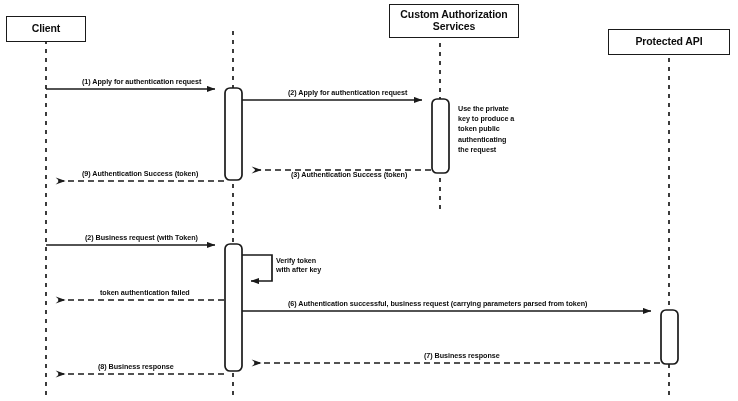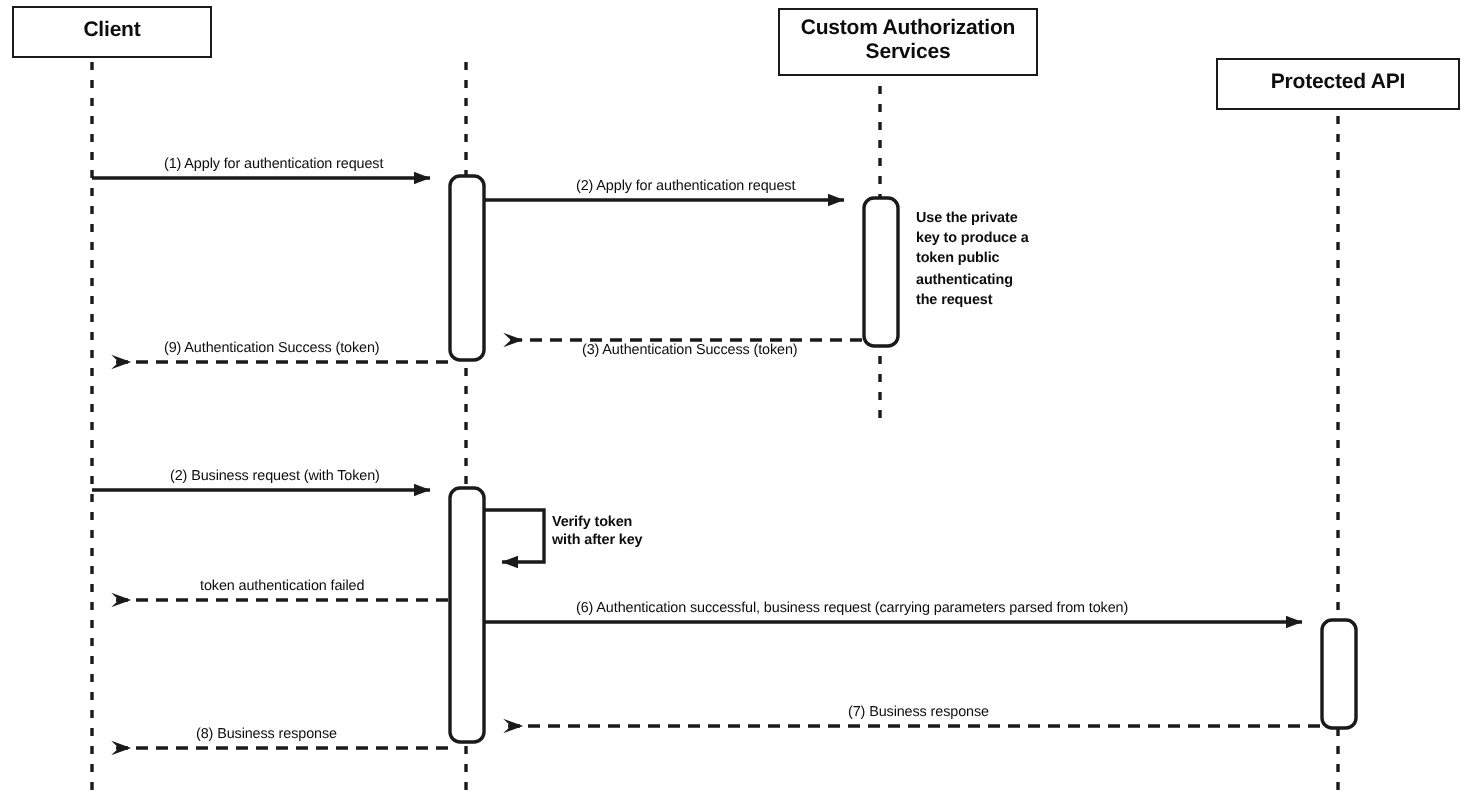--- a/index.html
+++ b/index.html
@@ -41,21 +41,21 @@
     align-items: center;
     justify-content: center;
     text-align: center;
     line-height: 1.12;
     padding: 1px 2px;
   }
   
   .msg-label {
     position: absolute;
     font-size: 7.2px;
-    font-weight: 400;
+    font-weight: 700;
     color: #0d0d0d;
     letter-spacing: -0.05px;
     white-space: nowrap;
     line-height: 1.1;
     padding-left: 20px;
   }
   
   .note-text {
     position: absolute;
     font-size: 7.2px;
@@ -115,21 +115,21 @@
       <line x1="224" y1="300" x2="56" y2="300" stroke="#1a1a1a" stroke-width="1.7" stroke-dasharray="6,4" marker-end="url(#arrow-open-l)"></line>
 
       <line x1="242" y1="311" x2="651" y2="311" stroke="#1a1a1a" stroke-width="1.7" marker-end="url(#arrow-solid-r)"></line>
 
       <line x1="660" y1="363" x2="252" y2="363" stroke="#1a1a1a" stroke-width="1.7" stroke-dasharray="6,4" marker-end="url(#arrow-open-l)"></line>
 
       <line x1="224" y1="374" x2="56" y2="374" stroke="#1a1a1a" stroke-width="1.7" stroke-dasharray="6,4" marker-end="url(#arrow-open-l)"></line>
     </g>
   </svg>
 
-  <div class="participant" style="left:6px;  top:3px;  width:100px;  height:26px;">Client</div>
+  <div class="participant" style="left:6px;  top:16px;  width:80px;  height:26px;">Client</div>
   <div class="participant" style="left:389px; top:4px;  width:130px; height:34px; white-space:pre-line;">Custom Authorization
 Services</div>
   <div class="participant" style="left:608px; top:5px;  width:122px; height:26px;margin-top:24px;">Protected API</div>
 
   <div class="msg-label" style="left:62px;  top:78px;">(1) Apply for authentication request</div>
   <div class="msg-label" style="left:268px; top:89px;">(2) Apply for authentication request</div>
   <div class="msg-label" style="left:271px; top:159px;margin-top:12px;">(3) Authentication Success (token)</div>
   <div class="msg-label" style="left:62px;  top:170px;">(9) Authentication Success (token)</div>
   <div class="msg-label" style="left:65px;  top:234px;">(2) Business request (with Token)</div>
   <div class="msg-label" style="left:80px;  top:289px;">token authentication failed</div>

